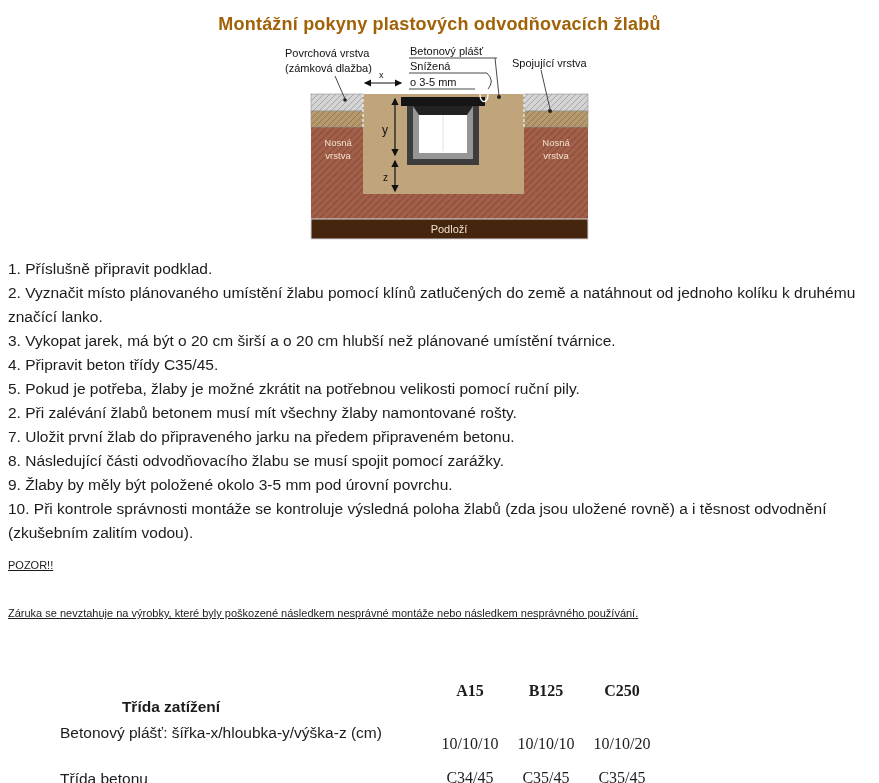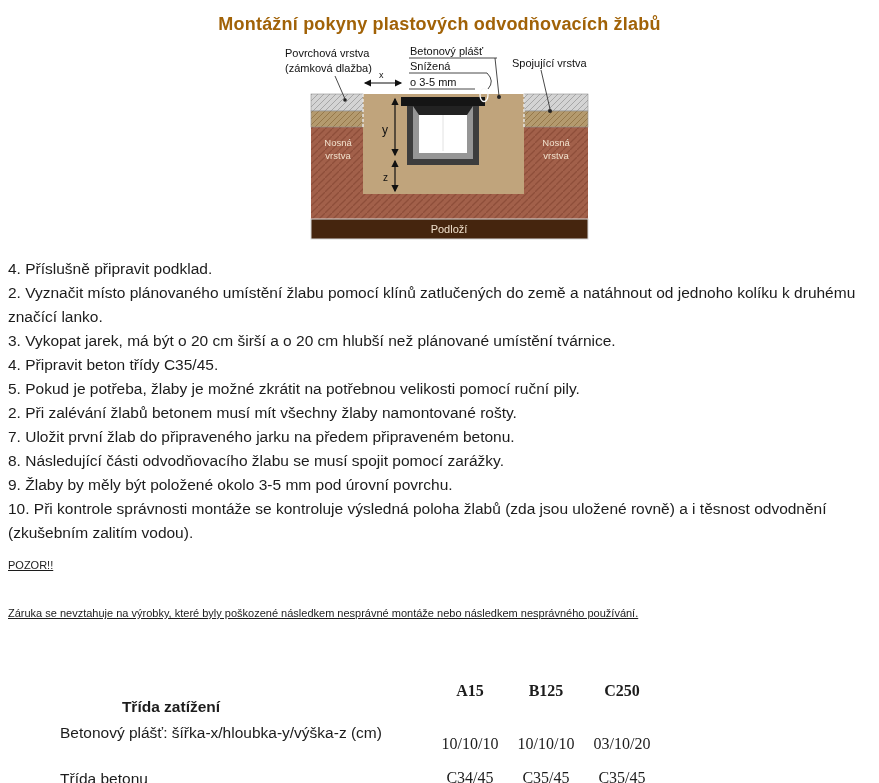--- a/index.html
+++ b/index.html
@@ -123,21 +123,21 @@
       <text x="55" y="101" font-size="9.5" fill="#f0e0cc" text-anchor="middle">Nosná</text>
       <text x="55" y="114" font-size="9.5" fill="#f0e0cc" text-anchor="middle">vrstva</text>
       <text x="273" y="101" font-size="9.5" fill="#f0e0cc" text-anchor="middle">Nosná</text>
       <text x="273" y="114" font-size="9.5" fill="#f0e0cc" text-anchor="middle">vrstva</text>
 
       <text x="166" y="188" font-size="11" fill="#f0e0cc" text-anchor="middle">Podloží</text>
     </svg>
   </div>
 
   <div class="instructions">
-    <p>4. Příslušně připravit podklad.</p>
+    <p>1. Příslušně připravit podklad.</p>
     <p>2. Vyznačit místo plánovaného umístění žlabu pomocí klínů zatlučených do země a natáhnout od jednoho kolíku k druhému značící lanko.</p>
     <p>3. Vykopat jarek, má být o 20 cm širší a o 20 cm hlubší než plánované umístění tvárnice.</p>
     <p>4. Připravit beton třídy C35/45.</p>
     <p>5. Pokud je potřeba, žlaby je možné zkrátit na potřebnou velikosti pomocí ruční pily.</p>
     <p>2. Při zalévání žlabů betonem musí mít všechny žlaby namontované rošty.</p>
     <p>7. Uložit první žlab do připraveného jarku na předem připraveném betonu.</p>
     <p>8. Následující části odvodňovacího žlabu se musí spojit pomocí zarážky.</p>
     <p>9. Žlaby by měly být položené okolo 3-5 mm pod úrovní povrchu.</p>
     <p>10. Při kontrole správnosti montáže se kontroluje výsledná poloha žlabů (zda jsou uložené rovně) a i těsnost odvodnění (zkušebním zalitím vodou).</p>
   </div>
@@ -149,21 +149,21 @@
 
   <div class="spec-table">
     <div class="hdr-label">Třída zatížení</div>
     <div class="col-h">A15</div>
     <div class="col-h">B125</div>
     <div class="col-h">C250</div>
 
     <div class="row-label r1">Betonový plášť: šířka-x/hloubka-y/výška-z (cm)</div>
     <div class="val r1">10/10/10</div>
     <div class="val r1">10/10/10</div>
-    <div class="val r1">03/10/20</div>
+    <div class="val r1">10/10/20</div>
 
     <div class="row-label r2">Třída betonu</div>
     <div class="val r2">C34/45</div>
     <div class="val r2">C35/45</div>
     <div class="val r2">C35/45</div>
   </div>
 
 </div>
 
 </body></html>

